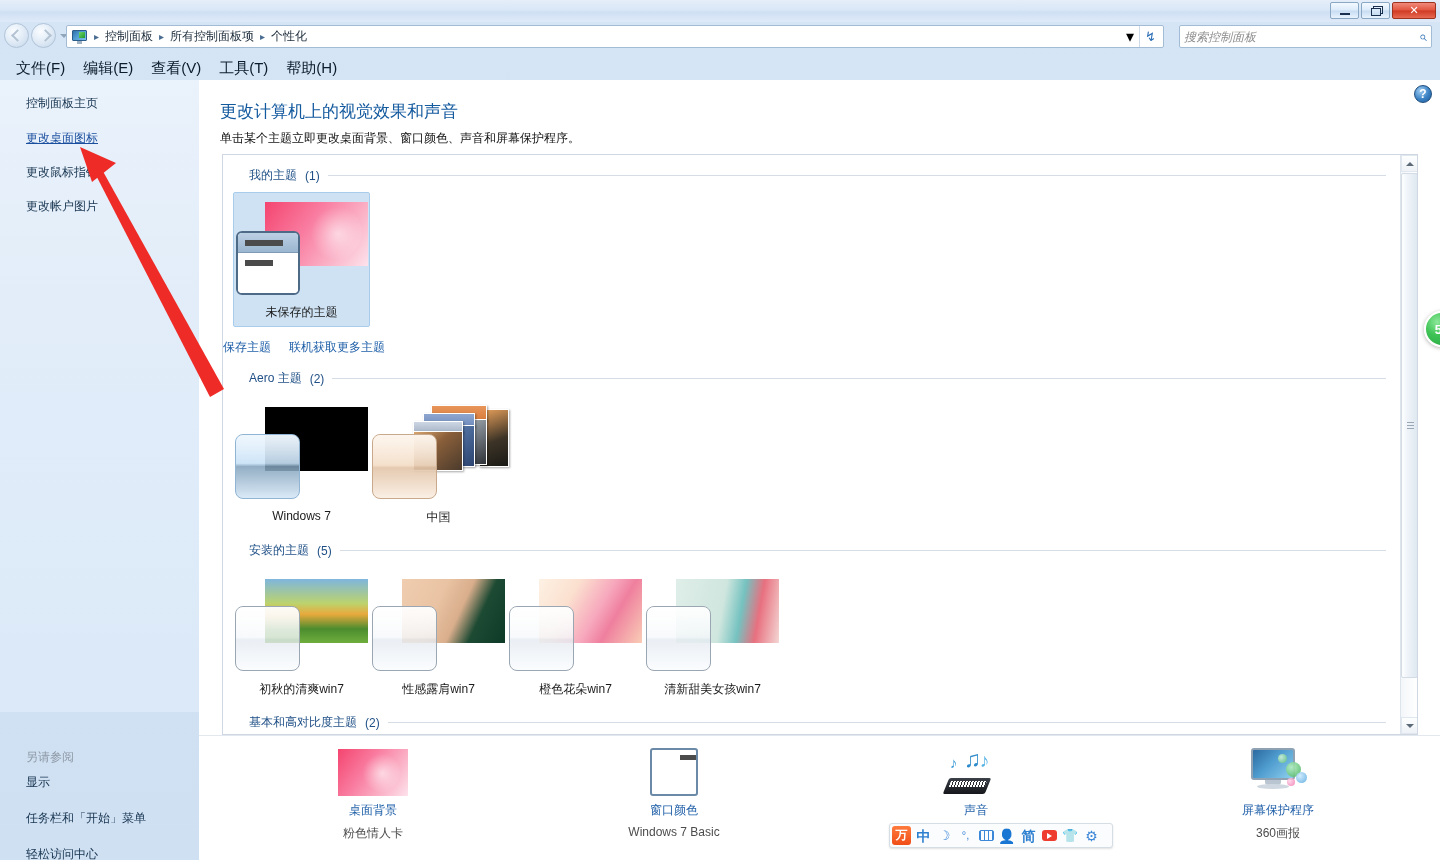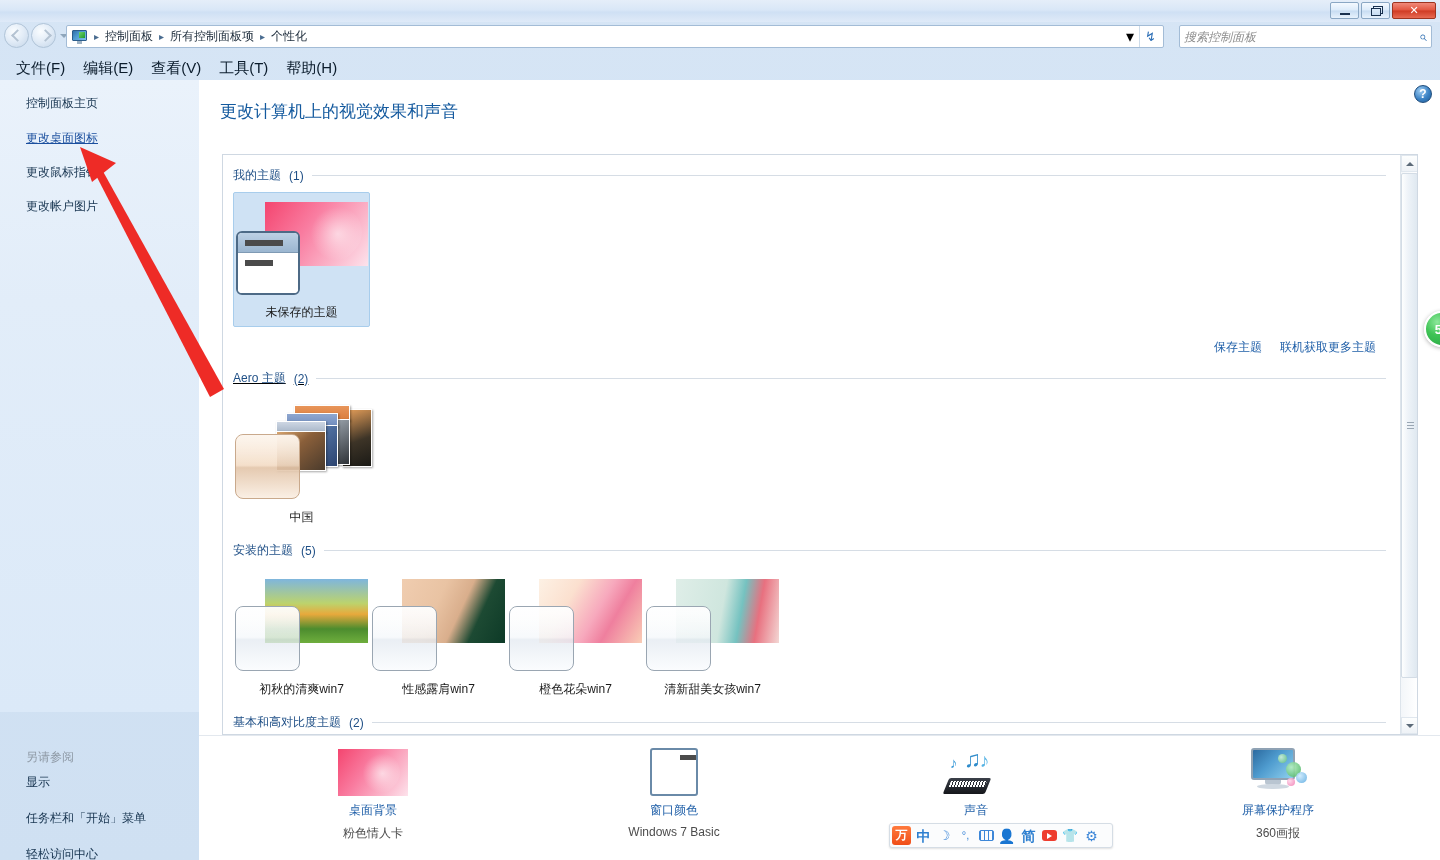--- a/index.html
+++ b/index.html
@@ -156,21 +156,21 @@
 
   
   .themepanel {
     position: absolute; left: 23px; top: 74px; width: 1196px; height: 581px;
     border: 1px solid #cfd8e2; background: #fff; overflow: hidden;
   }
   .themescroll {
     position: absolute; left: 0; top: 0; width: 1179px; height: 579px; overflow: hidden;
   }
   .group-head {
-    display: flex; align-items: center; gap: 8px; margin: 0 16px 0 10px; justify-content: space-between;
+    display: flex; align-items: center; gap: 8px; margin: 0 16px 0 26px; justify-content: space-between;
   }
   .group-label { font-size: 12px; color: #1f4f86; white-space: nowrap; }
   .group-rule { flex: 1; height: 1px; background: #d6dde5; }
 
   .tile-row { display: flex; padding-left: 10px; }
   .tile { width: 137px; text-align: center; position: relative; }
   .tile-thumb {
     width: 137px; height: 100px; position: relative; margin: 0 auto;
   }
   .tile-name { font-size: 12px; color: #1a1a1a; margin-top: 4px; }
@@ -431,20 +431,21 @@
     <div class="seealso-links">
       <span class="side-link">显示</span>
       <span class="side-link">任务栏和「开始」菜单</span>
       <span class="side-link">轻松访问中心</span>
     </div>
   </div>
 
   <div class="content">
     <div class="help-ico">?</div>
     <div class="page-title">更改计算机上的视觉效果和声音</div>
+    <div class="page-sub">单击某个主题立即更改桌面背景、窗口颜色、声音和屏幕保护程序。</div>
 
     <div class="themepanel">
       <div class="themescroll">
 
         <div class="group-head" style="margin-top:12px;">
           <span class="group-label">我的主题</span>
           <span class="group-label">(1)</span>
           <span class="group-rule"></span>
         </div>
         <div class="tile-row" style="margin-top:16px;">
@@ -454,31 +455,38 @@
               <div class="wp wp-pink"></div>
               <div class="winicon">
                 <div class="bar"></div>
                   <div class="body"></div>
               </div>
             </div>
             <div class="tile-name">未保存的主题</div>
           </div>
         </div>
 
-        <div style="display:flex;justify-content:flex-end;gap:18px;margin:18px 26px 0 0;">
+        <div style="display:flex;gap:18px;margin:18px 26px 0 0;">
           <span style="font-size:12px;color:#1f5fa8;">保存主题</span>
           <span style="font-size:12px;color:#1f5fa8;">联机获取更多主题</span>
         </div>
 
-        <div class="group-head" style="margin-top:14px;text-decoration:underline;">
+        <div class="group-head" style="margin-top:14px;">
           <span class="group-label">Aero 主题</span>
           <span class="group-label">(2)</span>
           <span class="group-rule"></span>
         </div>
         <div class="tile-row" style="margin-top:18px;">
+          <div class="tile">
+            <div class="tile-thumb">
+              <div class="wp wp-black"></div>
+              <div class="glass aero"></div>
+            </div>
+            <div class="tile-name">Windows 7</div>
+          </div>
           <div class="tile">
             <div class="tile-thumb">
               <div class="stack">
                 <i style="right:0;top:4px;width:30px;height:58px;background:linear-gradient(160deg,#e8a05a,#3d3427 55%,#1b1a16);"></i>
                 <i style="right:22px;top:0px;width:56px;height:16px;background:linear-gradient(to bottom,#e8955a,#d97c3c);"></i>
                 <i style="right:22px;top:14px;width:56px;height:46px;background:linear-gradient(150deg,#cfd6dc 0%,#8a929a 40%,#2f3338 100%);"></i>
                 <i style="right:34px;top:8px;width:52px;height:14px;background:linear-gradient(to bottom,#8fa7cf,#6f8cbe);"></i>
                 <i style="right:34px;top:20px;width:52px;height:42px;background:linear-gradient(140deg,#a7b9d4 0%,#4f6fa0 45%,#2c4470 100%);"></i>
                 <i style="right:46px;top:16px;width:50px;height:12px;background:linear-gradient(to bottom,#cdd6e3,#a9b7c9);"></i>
                 <i style="right:46px;top:26px;width:50px;height:40px;background:linear-gradient(140deg,#d8a56f 0%,#8a5f3a 40%,#4b3b2c 100%);"></i>

